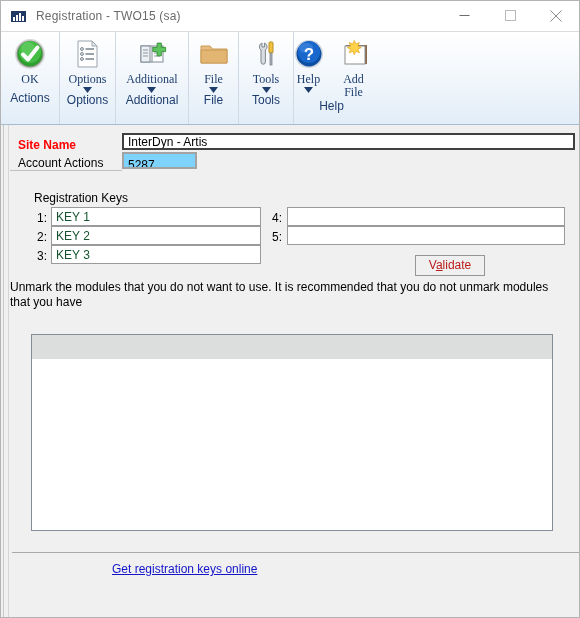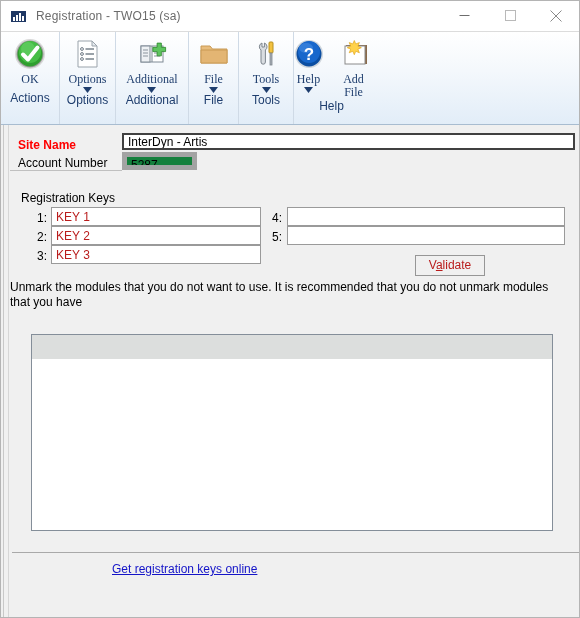--- a/index.html
+++ b/index.html
@@ -188,62 +188,62 @@
     position: absolute;
     left: 8px; top: 31px;
     font-family: "Liberation Sans", sans-serif;
     font-size: 12px;
     color: #000;
   }
   .fld-acct {
     position: absolute;
     left: 112px; top: 27px;
     width: 75px; height: 17px;
-    background: #15803d;
-    border: 5px solid #a3a3a3;
+    background: #7dd3fc;
+    border: 2px solid #a3a3a3;
     box-sizing: border-box;
     font-family: "Liberation Sans", sans-serif;
     font-size: 12px;
     color: #000;
     padding: 8px 0 0 4px;
     line-height: 15px;
     outline: none;
   }
   .hr-under-acct {
     position: absolute;
     left: 0; top: 45px;
     width: 112px; height: 1px;
     background: #c0c0c0;
   }
 
   
   .lbl-regkeys {
     position: absolute;
-    left: 11px; top: 66px;
+    left: 24px; top: 66px;
     font-family: "Liberation Sans", sans-serif;
     font-size: 12px;
     color: #000;
   }
   .key-num {
     position: absolute;
     font-family: "Liberation Sans", sans-serif;
     font-size: 12px;
     color: #000;
     text-align: right;
     width: 14px;
   }
   .key-input {
     position: absolute;
     height: 19px;
     background: #ffffff;
     border: 1px solid #9a9a9a;
     box-sizing: border-box;
     font-family: "Liberation Sans", sans-serif;
     font-size: 12px;
-    color: #b91c1c;
+    color: #14532d;
     padding: 0 0 0 4px;
     line-height: 17px;
     outline: none;
   }
 
   .btn-validate {
     position: absolute;
     left: 405px; top: 130px;
     width: 70px; height: 21px;
     background: #f0f0f0;
@@ -482,21 +482,21 @@
   </div>
 
   <div class="content">
     <div class="left-rail"></div>
 
     <div class="form-area">
 
       <div class="lbl-site">Site Name</div>
       <input class="fld-site" type="text" value="InterDyn - Artis" style="">
 
-      <div class="lbl-acct">Account Number</div>
+      <div class="lbl-acct">Account Actions</div>
       <input class="fld-acct" type="text" readonly="" value="5287" style="">
       <div class="hr-under-acct"></div>
 
       <div class="lbl-regkeys">Registration Keys</div>
 
       <div class="key-num" style="left:23px; top:86px;">1:</div>
       <input class="key-input" style="left: 41px; top: 82px; width: 210px;" type="text" value="KEY 1">
 
       <div class="key-num" style="left:23px; top:105px;">2:</div>
       <input class="key-input" style="left: 41px; top: 101px; width: 210px;" type="text" value="KEY 2">

